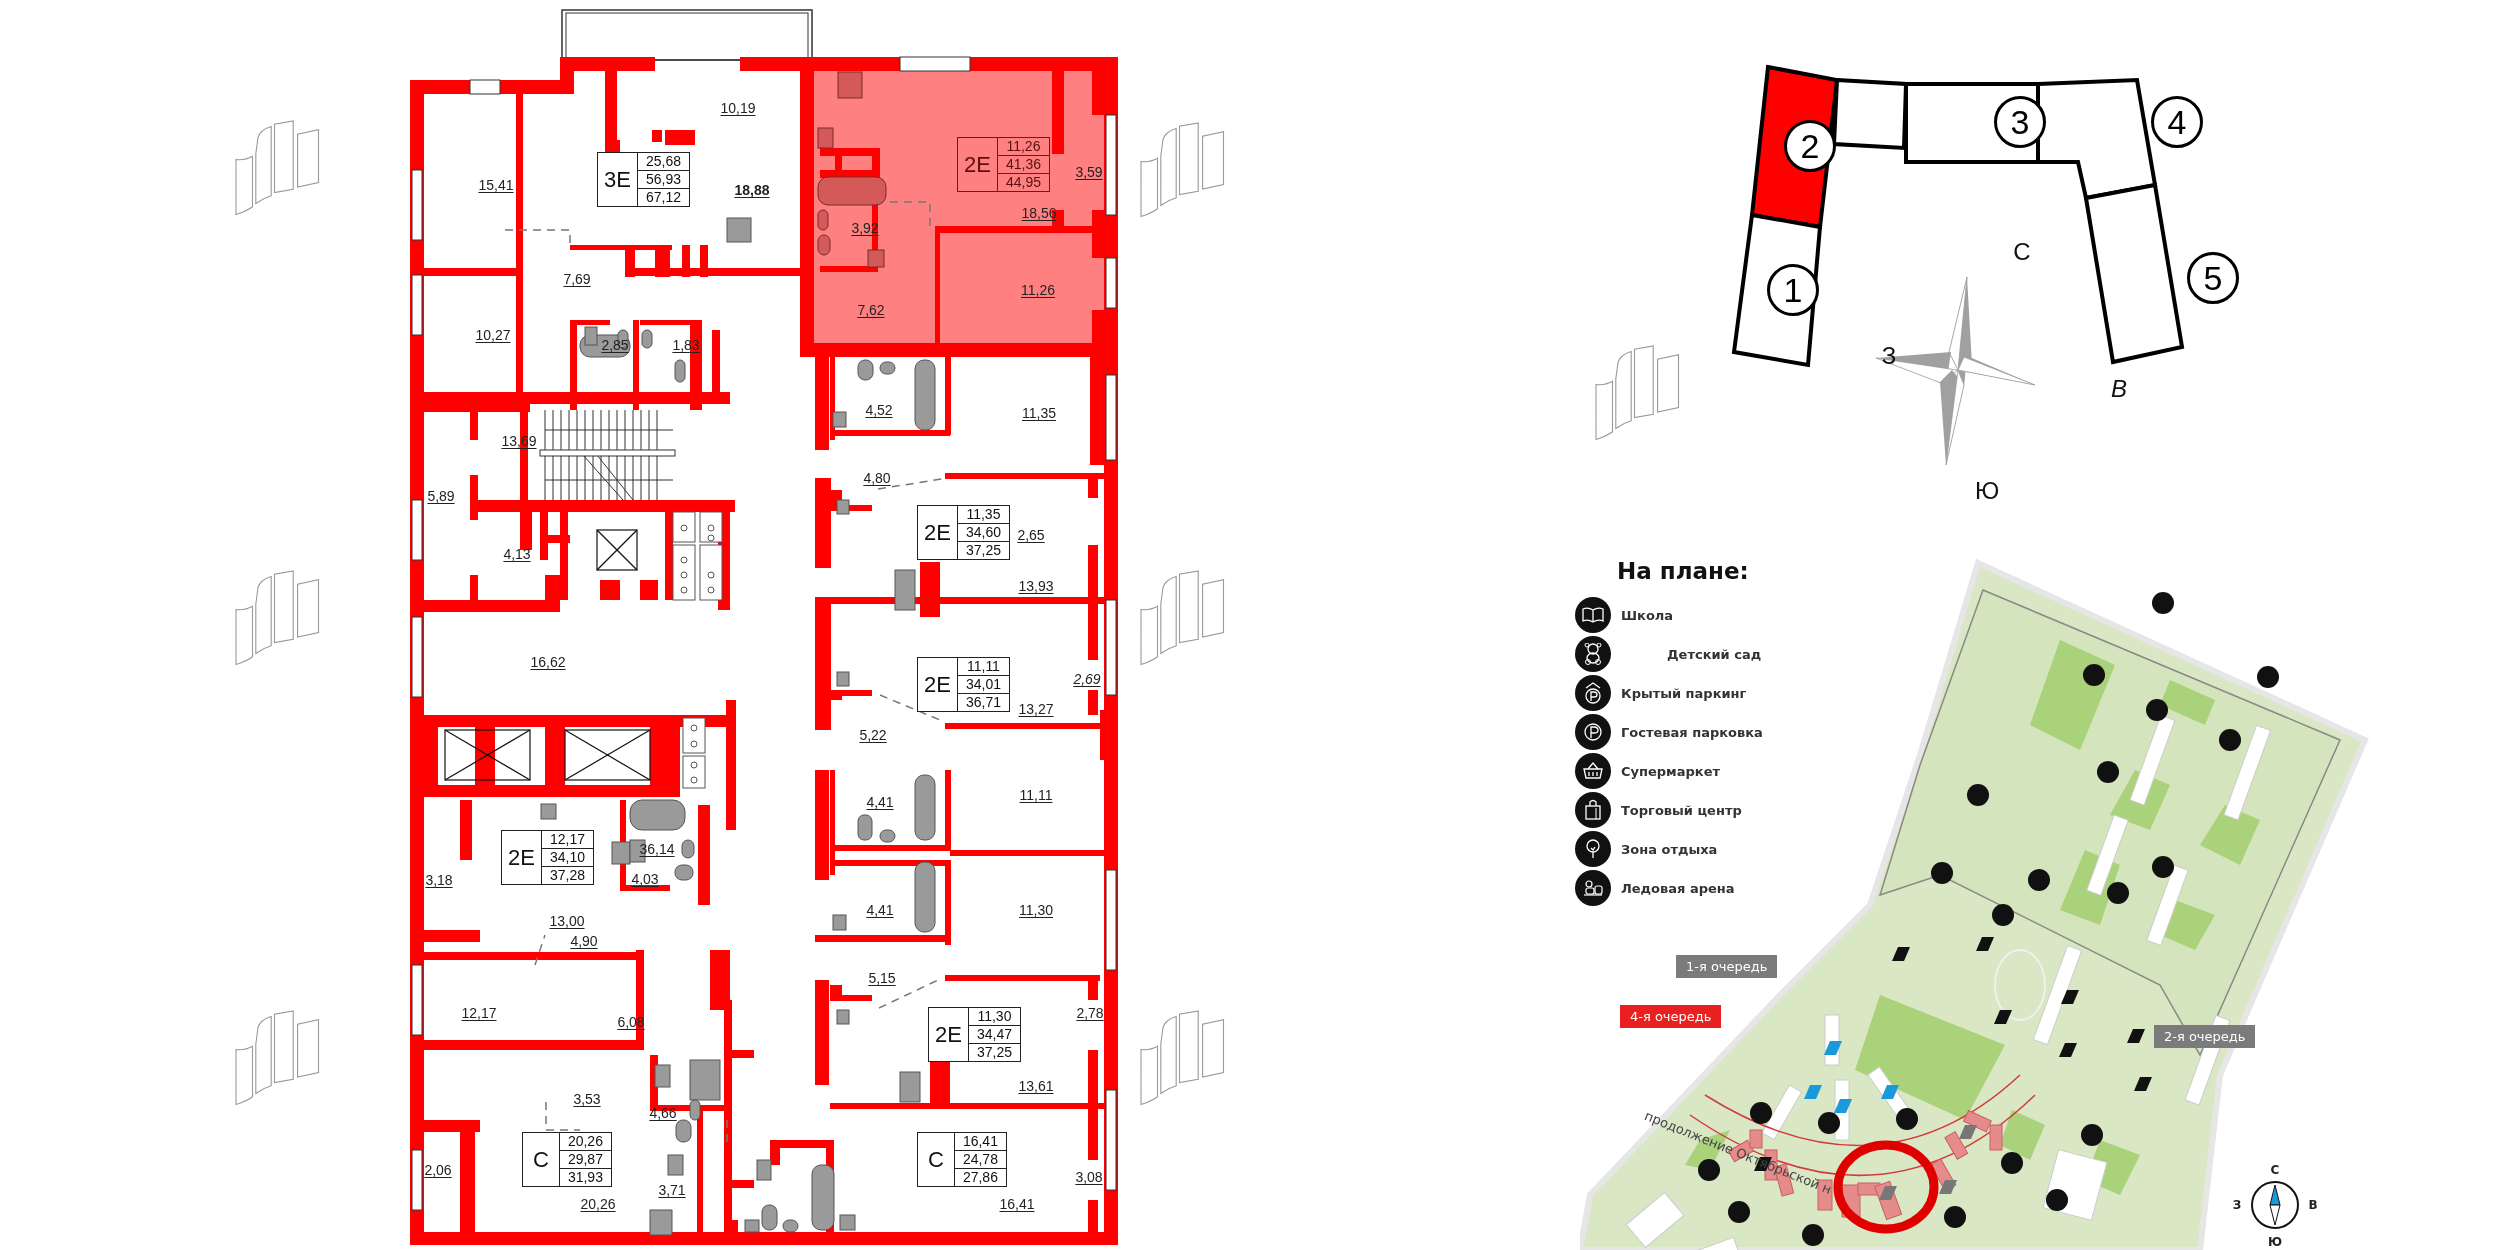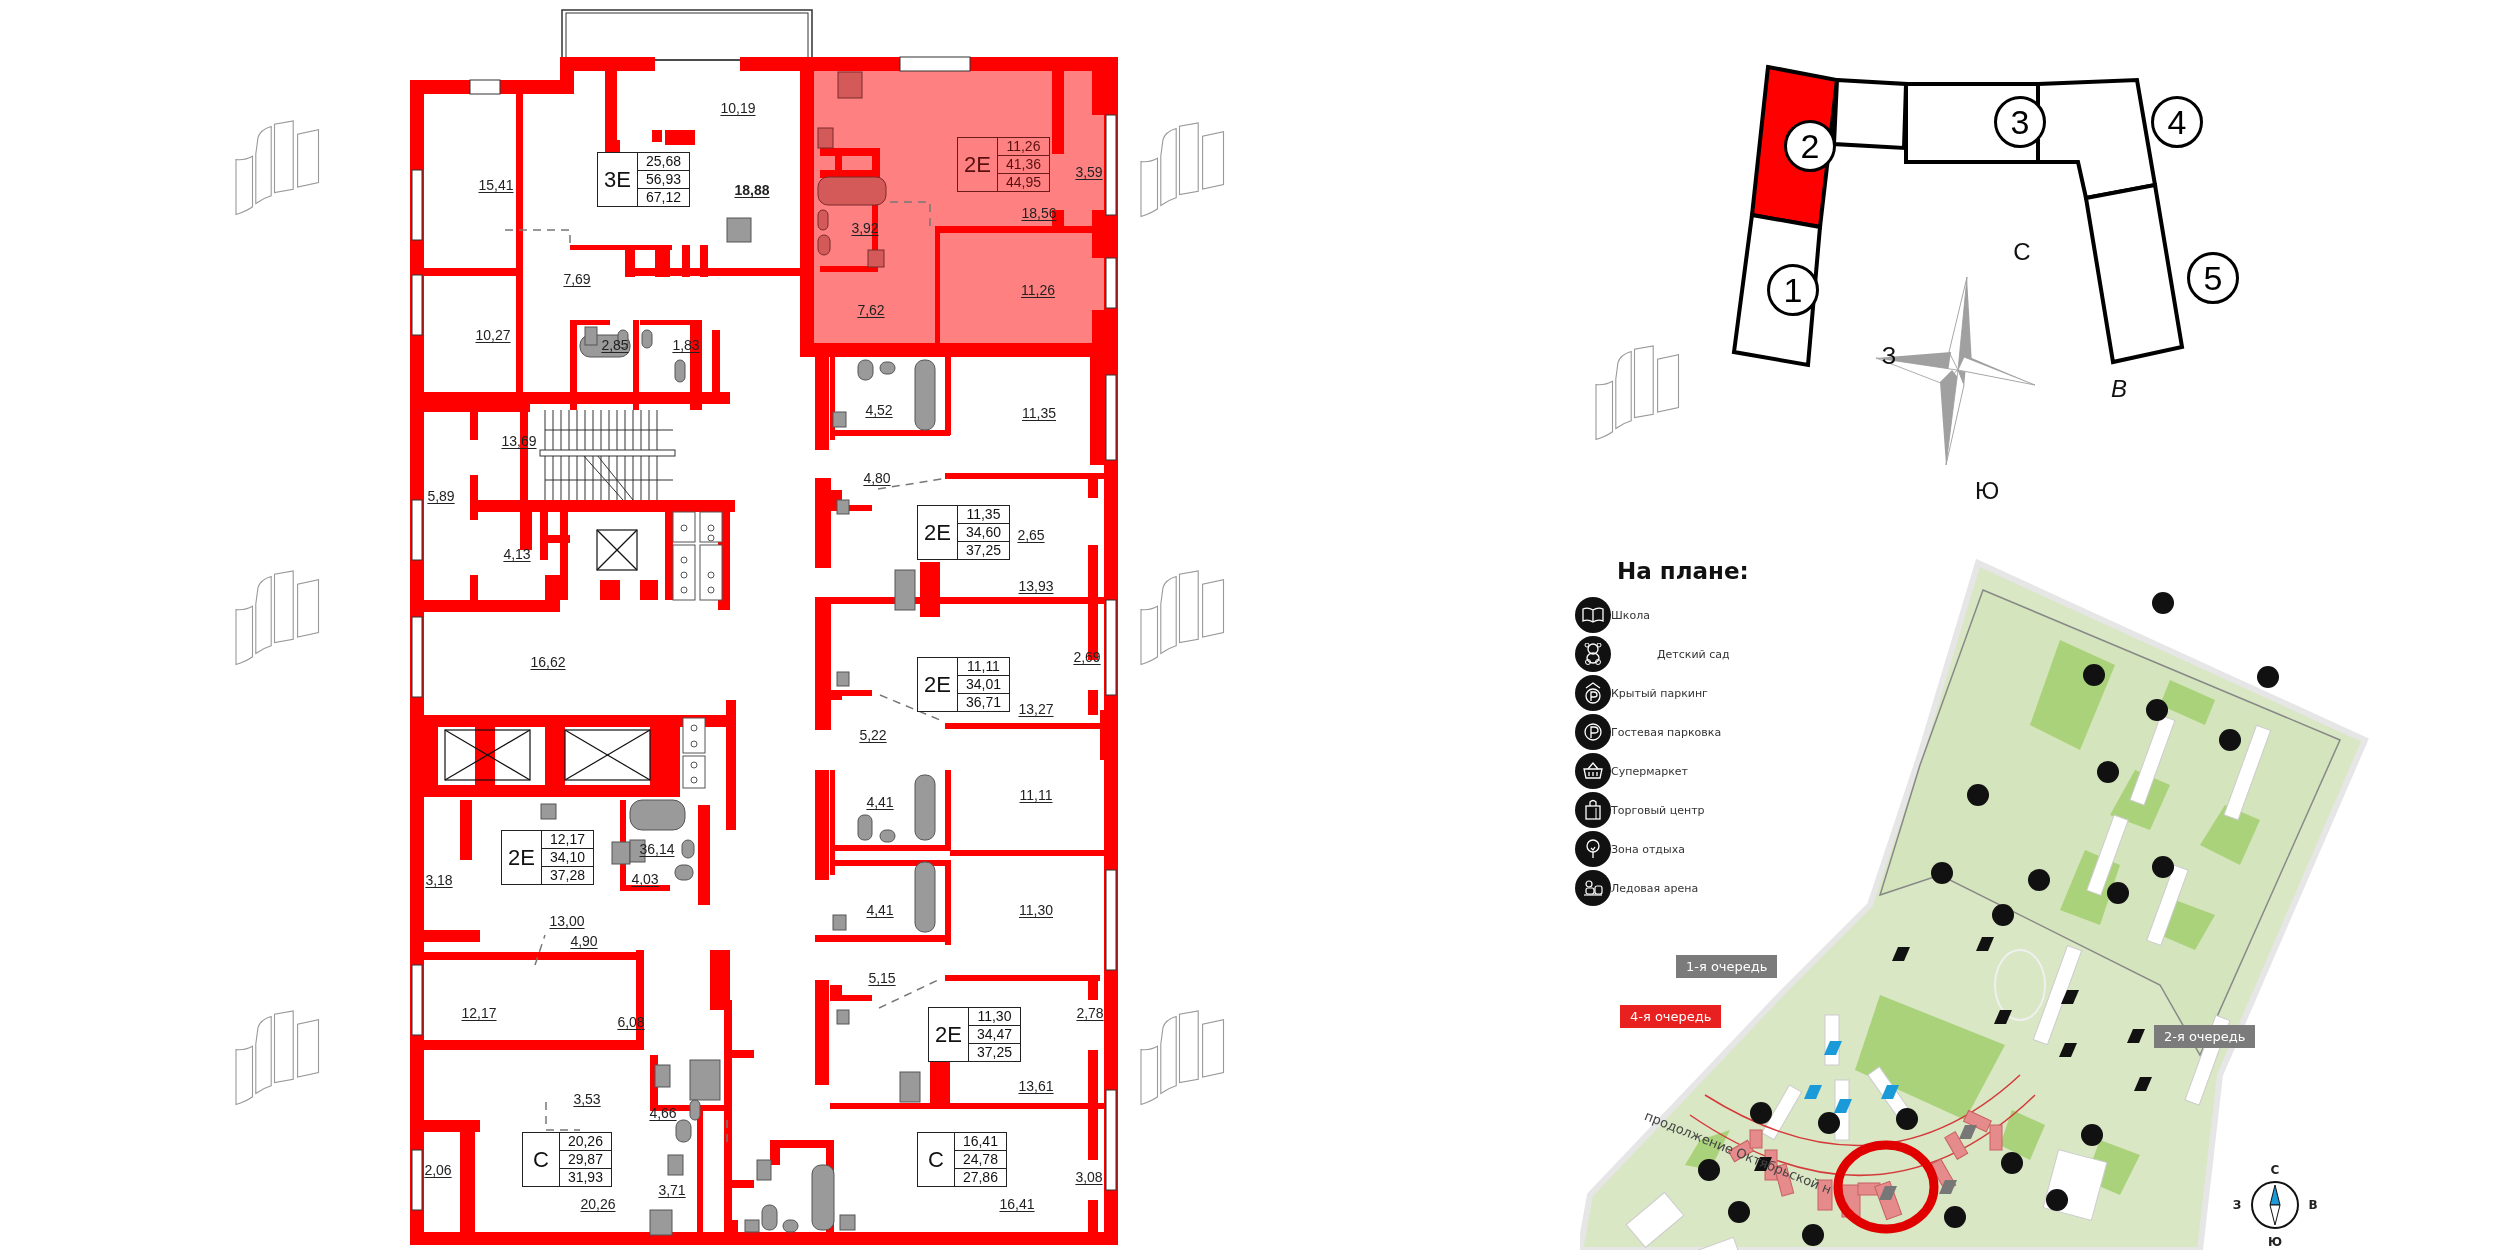--- a/index.html
+++ b/index.html
@@ -14,21 +14,21 @@
   .apt-box.hl .apt-type{border-color:#6d1a1a;color:#5a0f0f;}
   .apt-vals{display:flex;flex-direction:column;}
   .apt-vals span{font-size:14px;line-height:17px;padding:0 8px;border-bottom:1.5px solid #222;text-align:center;color:#111;}
   .apt-vals span:last-child{border-bottom:none;}
   .apt-box.hl .apt-vals span{border-color:#6d1a1a;color:#5a0f0f;}
   .sec-num{position:absolute;width:46px;height:46px;border:3px solid #000;border-radius:50%;background:#fff;display:flex;align-items:center;justify-content:center;font-family:"Liberation Sans",sans-serif;font-size:34px;color:#000;transform:translate(-50%,-50%);}
   .compass-lbl{position:absolute;font-family:"Liberation Sans",sans-serif;font-size:24px;color:#111;transform:translate(-50%,-50%);}
   .legend-title{position:absolute;left:1617px;top:558px;font-family:"DejaVu Sans",sans-serif;font-weight:bold;font-size:23px;color:#111;}
   .legend-item{position:absolute;left:1575px;display:flex;align-items:center;height:36px;}
   .legend-icon{width:36px;height:36px;border-radius:50%;background:#111;display:flex;align-items:center;justify-content:center;}
-  .legend-text{font-family:"DejaVu Sans",sans-serif;font-size:11px;color:#333;}
+  .legend-text{margin-left:10px;font-family:"DejaVu Sans",sans-serif;font-size:13px;color:#333;font-weight:bold;}
   .queue{position:absolute;font-family:"DejaVu Sans",sans-serif;font-size:13px;color:#fff;padding:4px 10px;}
   .road{position:absolute;font-family:"DejaVu Sans",sans-serif;font-size:13px;color:#444;transform-origin:left top;white-space:nowrap;}
   .mini-compass-lbl{position:absolute;font-family:"DejaVu Sans",sans-serif;font-weight:bold;font-size:12px;color:#222;transform:translate(-50%,-50%);}
 </style>
 </head>
 <body>
 
 <svg class="wm" style="left:225px;top:110px" viewBox="0 0 100 100">
     <path d="M10 45 L10 95 Q20 92 25 88 L25 42 Q18 46 10 45 Z M28 40 L28 85 Q35 80 42 78 L42 15 Q32 18 30 25 Z M45 13 L45 75 L62 72 L62 10 Z M66 22 L66 70 L85 66 L85 18 Z" fill="none" stroke="#999" stroke-width="1"></path>
   </svg>
@@ -408,21 +408,21 @@
     <span class="lbl" style="left: 1038px; top: 290px;">11,26</span>
     <span class="lbl" style="left: 879px; top: 410px;">4,52</span>
     <span class="lbl" style="left: 1039px; top: 413px;">11,35</span>
     <span class="lbl" style="left: 519px; top: 441px;">13,69</span>
     <span class="lbl" style="left: 877px; top: 478px;">4,80</span>
     <span class="lbl" style="left: 441px; top: 496px;">5,89</span>
     <span class="lbl" style="left: 1031px; top: 535px;">2,65</span>
     <span class="lbl" style="left: 517px; top: 554px;">4,13</span>
     <span class="lbl" style="left: 1036px; top: 586px;">13,93</span>
     <span class="lbl" style="left: 548px; top: 662px;">16,62</span>
-    <span class="lbl" style="left: 1087px; top: 657px;">2,69</span>
+    <span class="lbl" style="left: 1087px; top: 679px; font-style: italic;">2,69</span>
     <span class="lbl" style="left: 1036px; top: 709px;">13,27</span>
     <span class="lbl" style="left: 873px; top: 735px;">5,22</span>
     <span class="lbl" style="left: 1036px; top: 795px;">11,11</span>
     <span class="lbl" style="left: 880px; top: 802px;">4,41</span>
     <span class="lbl" style="left: 657px; top: 849px;">36,14</span>
     <span class="lbl" style="left: 439px; top: 880px;">3,18</span>
     <span class="lbl" style="left: 645px; top: 879px;">4,03</span>
     <span class="lbl" style="left: 567px; top: 921px;">13,00</span>
     <span class="lbl" style="left: 880px; top: 910px;">4,41</span>
     <span class="lbl" style="left: 1036px; top: 910px;">11,30</span>

